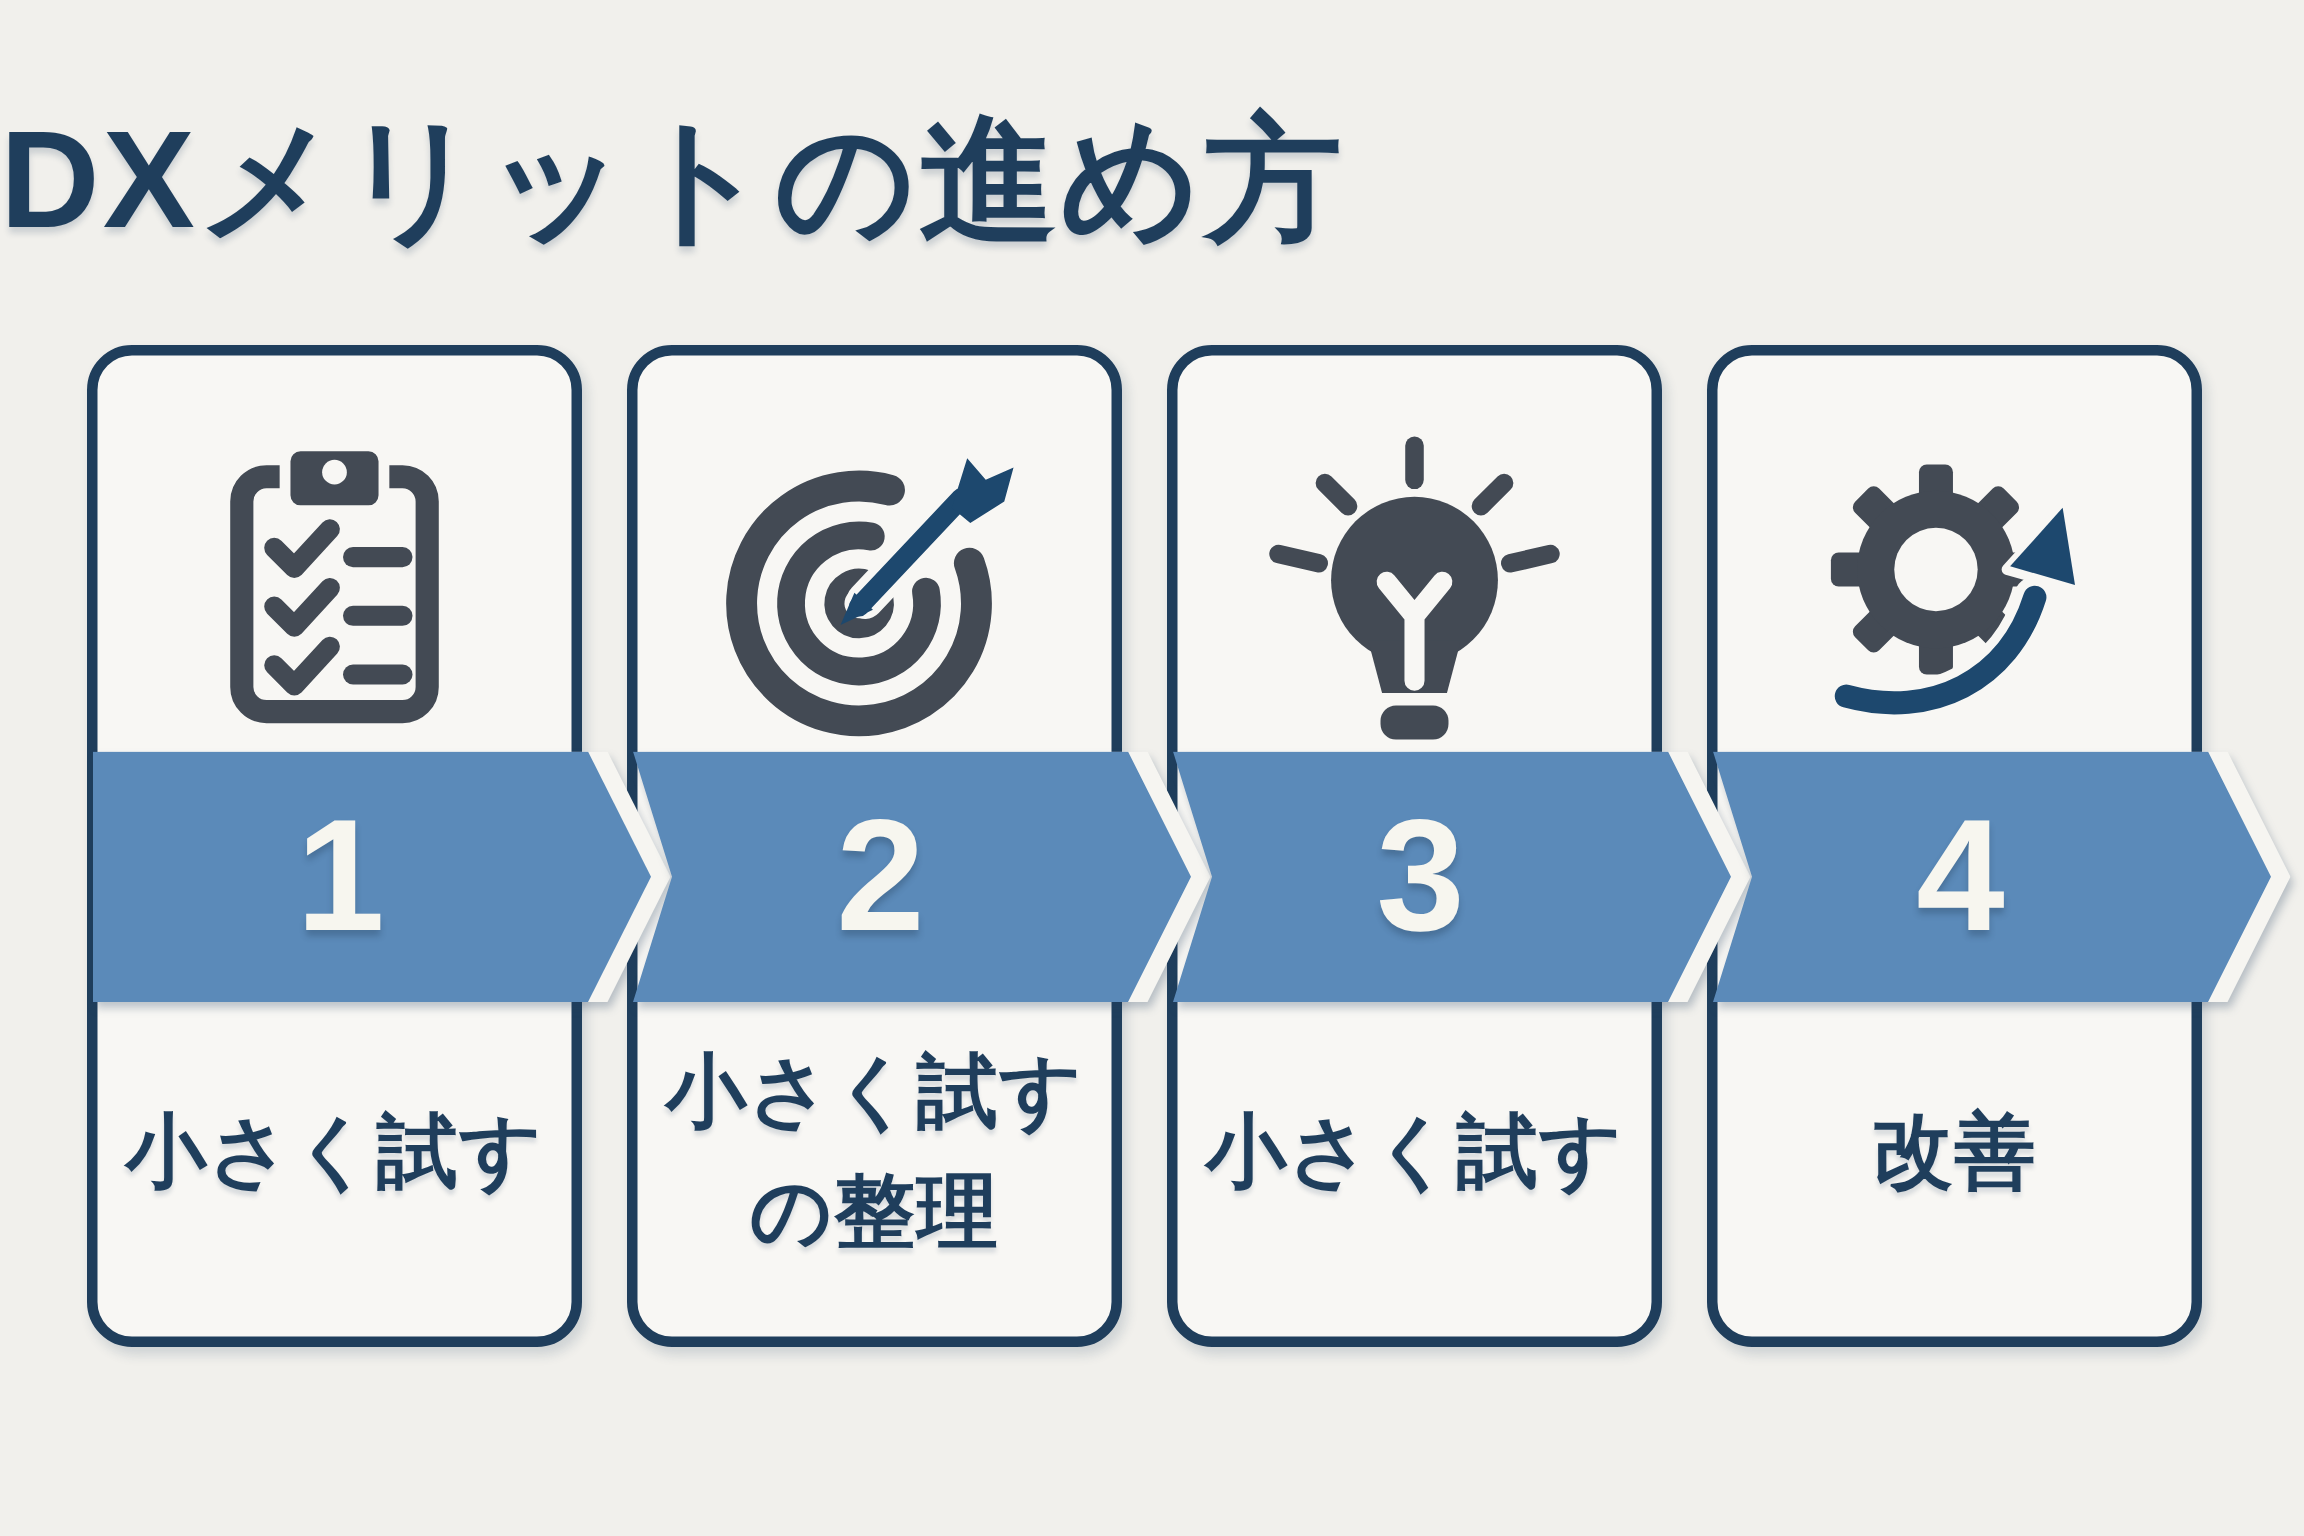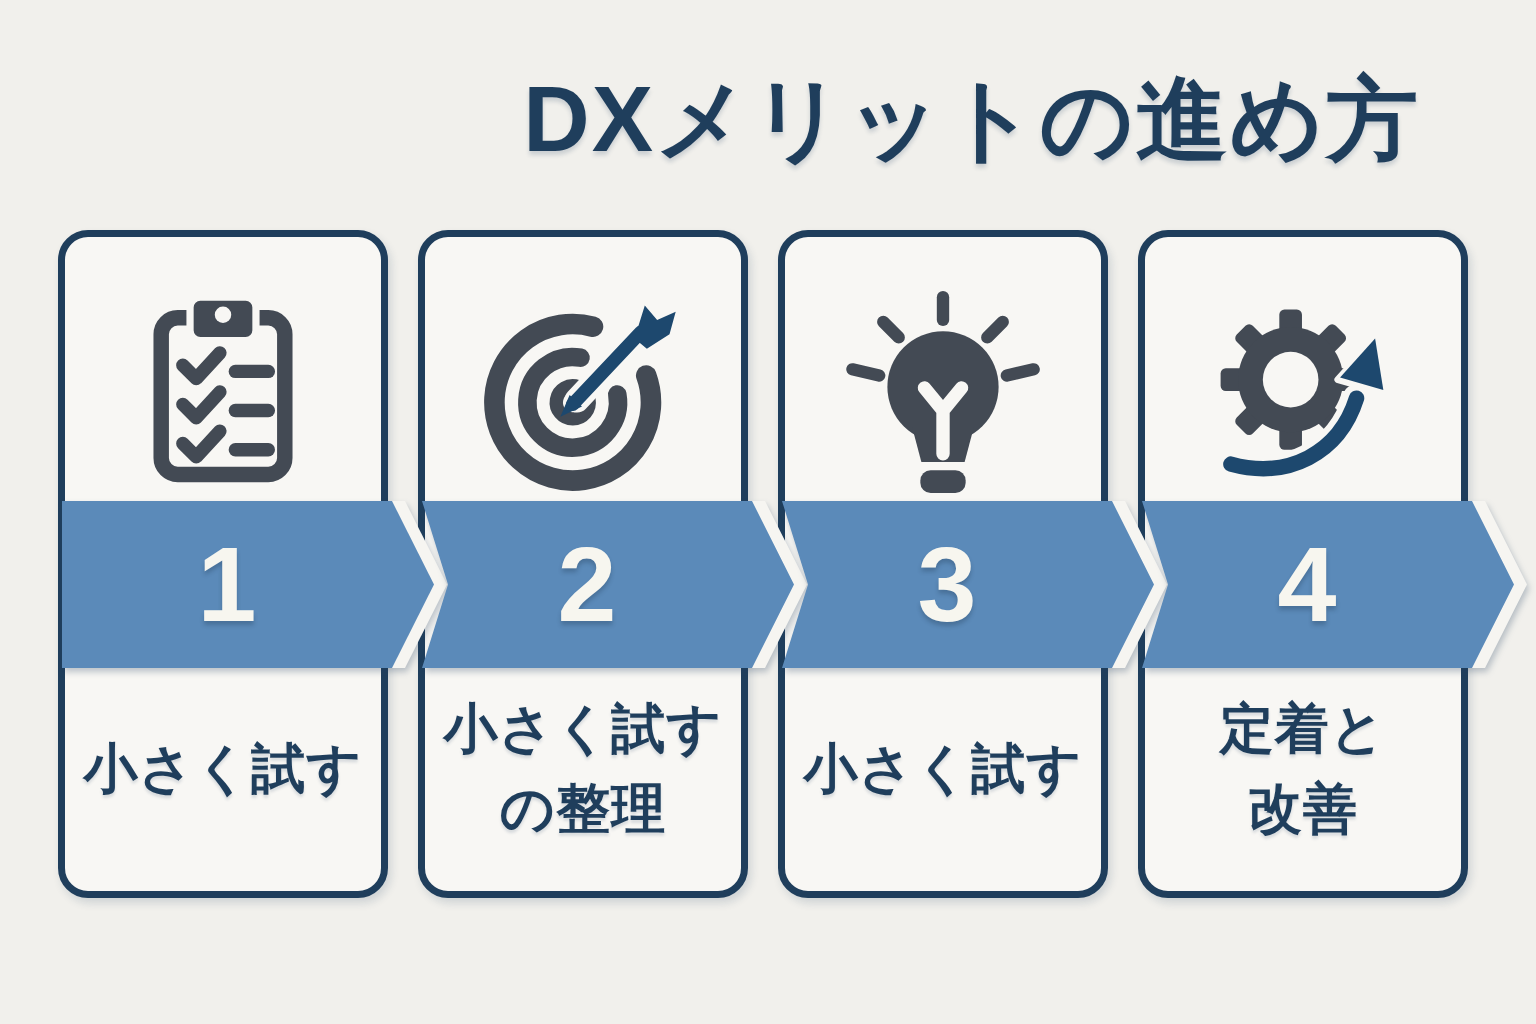--- a/index.html
+++ b/index.html
@@ -3,21 +3,21 @@
 <meta charset="utf-8">
 <style>
   html,body{margin:0;padding:0;}
   .stage{
     position:relative; width:1536px; height:1024px;
     background:#f1f0ec; overflow:hidden;
     font-family:"Liberation Sans", sans-serif;
   }
   .title{
     position:absolute; left:0; top:58px; width:1420px;
-    text-align:right; font-size:92px; font-weight:900;
+    text-align:left; font-size:92px; font-weight:900;
     color:#1f3e5c; letter-spacing:2px; margin:0;
     text-shadow:0 4px 4px rgba(31,62,92,0.18);
   }
   .card{
     position:absolute; top:230px; width:330px; height:668px;
     box-sizing:border-box; background:#f8f7f4;
     border:7px solid #1f3e5c; border-radius:30px;
     box-shadow:3px 5px 8px rgba(31,62,92,0.16);
   }
   .card-1{left:58px;} .card-2{left:418px;} .card-3{left:778px;} .card-4{left:1138px;}
@@ -137,21 +137,20 @@
           <circle cx="88" cy="88" r="51"></circle>
         </g>
         <circle cx="88" cy="88" r="27" fill="#f8f7f4"></circle>
         <path d="M30,170 C85,185 135,160 152,106" fill="none" stroke="#f8f7f4" stroke-width="27" stroke-linecap="round"></path>
         <path d="M30,170 C85,185 135,160 152,106" fill="none" stroke="#1d486e" stroke-width="15" stroke-linecap="round"></path>
         <path d="M170,48 L134,88 L180,101 Z" fill="#1d486e" stroke="#f8f7f4" stroke-width="7" stroke-linejoin="round"></path>
         <path d="M170,48 L136,86 L178,98 Z" fill="#1d486e"></path>
       </svg>
     </div>
     <div class="label-wrap">
-      <span class="label-line">定着と</span>
       <span class="label-line">改善</span>
     </div>
   </div>
 
   <div class="band band-1 band-head">
     <div class="band-shape white"></div>
     <div class="band-shape blue"></div>
     <div class="band-number">1</div>
   </div>
   <div class="band band-2 band-notch">

